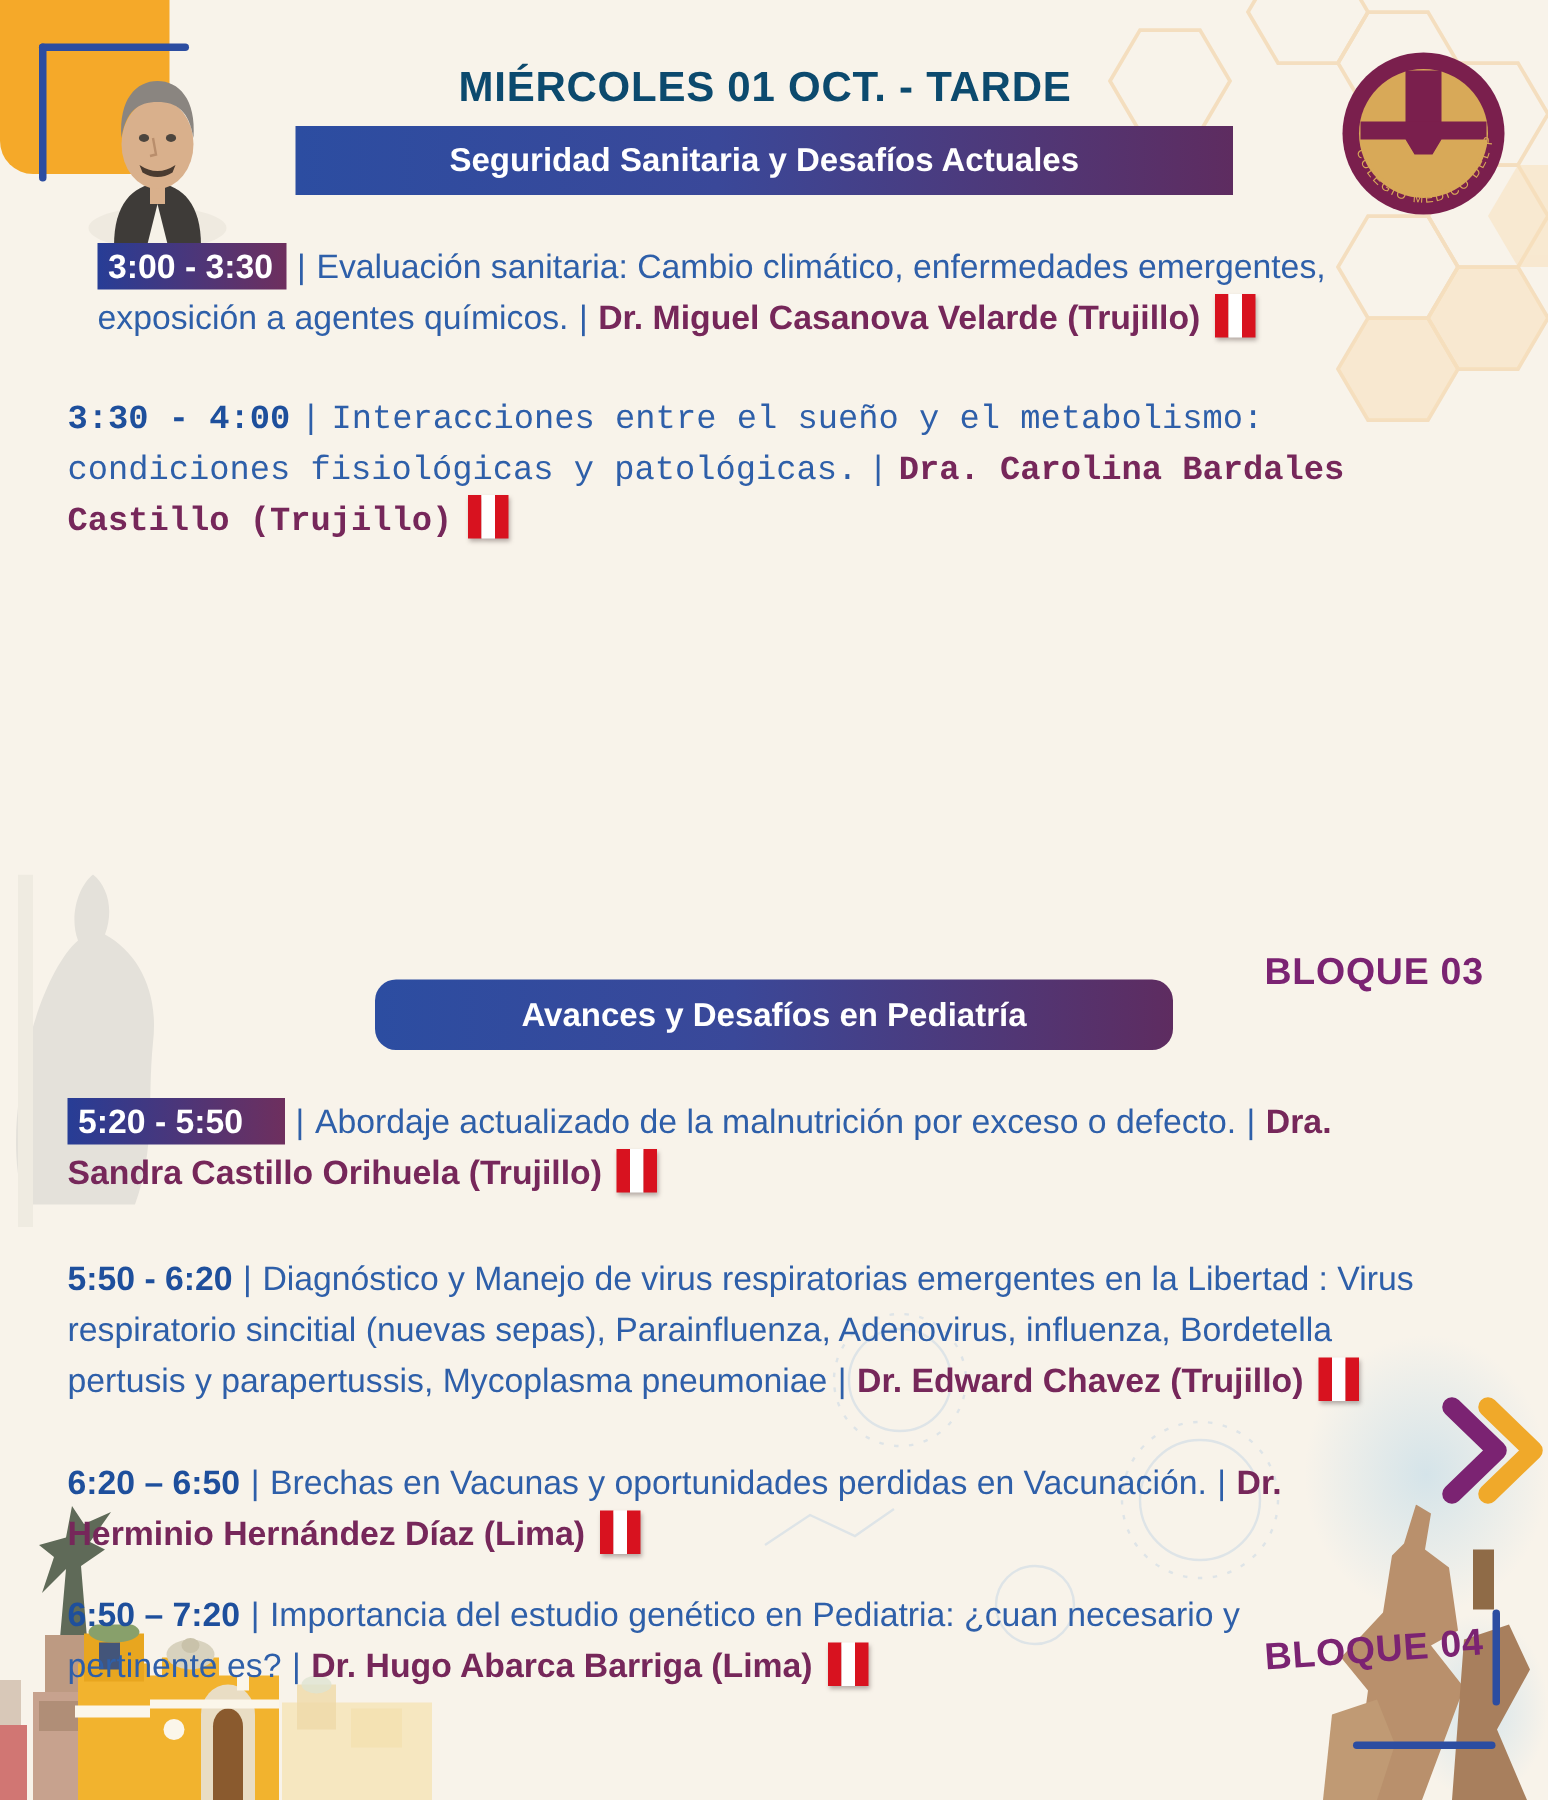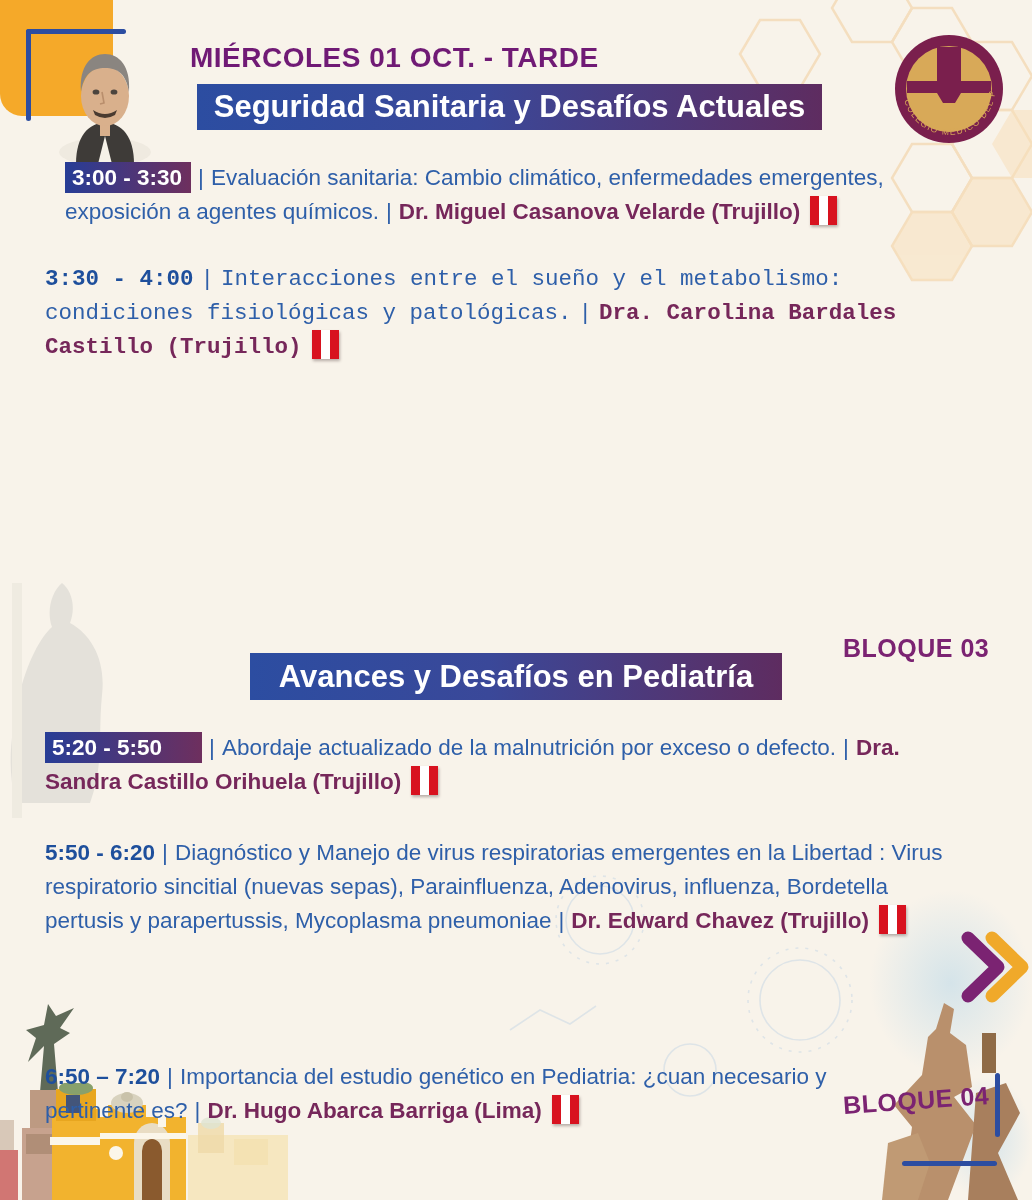--- a/index.html
+++ b/index.html
@@ -28,35 +28,35 @@
   
   .monument{position:absolute;left:0;top:1000px;z-index:1;}
   .cathedral{position:absolute;left:38px;top:1083px;z-index:1;}
   .right-statue{position:absolute;left:878px;top:1003px;z-index:1;}
   .chevrons{position:absolute;left:960px;top:928px;z-index:2;}
   .line-v{position:absolute;left:995px;top:1073px;width:5px;height:64px;
     background:#2C4DA1;border-radius:3px;z-index:2;}
   .line-h{position:absolute;left:902px;top:1161px;width:95px;height:5px;
     background:#2C4DA1;border-radius:3px;z-index:2;}
   
-  .date-title{position:absolute;left:190px;top:42px;width:640px;
-    color:#701a75;font-weight:bold;font-size:28px;letter-spacing:.5px;z-index:4;}
+  .date-title{position:absolute;left:190px;top:42px;width:640px;text-align:center;
+    color:#0c4a6e;font-weight:bold;font-size:28px;letter-spacing:.5px;z-index:4;}
   .banner{position:absolute;background:linear-gradient(90deg,#2C4DA1 0%,#3A4899 45%,#5E2C60 100%);
-    color:#FFFFFF;font-weight:bold;font-size:31px;text-align:center;z-index:4;
+    color:#FFFFFF;font-weight:bold;font-size:22px;text-align:center;z-index:4;
     display:flex;align-items:center;justify-content:center;}
   .banner1{left:197px;top:84px;width:625px;height:46px;}
-  .banner2{left:250px;top:653px;width:532px;height:47px;}
+  .banner2{left:250px;top:653px;width:532px;height:47px;border-radius:14px;}
   .bloque{position:absolute;color:#7B2372;font-weight:bold;font-size:25px;z-index:4;letter-spacing:.5px;}
   .bloque3{left:843px;top:610px;margin-top:24px;}
   .bloque4{left:843px;top:1086px;transform:rotate(-4deg);}
   .item{position:absolute;left:45px;width:910px;font-size:22.5px;line-height:34px;z-index:4;}
   .time{font-weight:bold;color:#1E4F9C;white-space:nowrap;}
   .time.hl{background:linear-gradient(90deg,#273D96,#6E2F5E);color:#FFFFFF;
     padding:3px 9px 3px 7px;}
-  .time.hl2{padding-right:40px;}
+  .time.hl2{padding-right:28px;}
   .sep{color:#2E5FA9;padding:0 7px;}
   .topic{color:#2E5FA9;}
   .speaker{color:#76275A;font-weight:bold;}
   .flag{display:inline-flex;width:27px;height:29px;vertical-align:-6px;margin-left:10px;
     filter:drop-shadow(1.5px 2px 1.5px rgba(60,40,40,.35));}
   .flag i{flex:1;}
   .flag .red{background:#D8121F;}
   .flag .white{background:#FFFFFF;}
   .r1{top:161px;margin-left:20px;} .r2{top:262px;font-family:Liberation Mono, monospace;} .r3{top:363px;} .r4{top:461px;} .r5{top:559px;}
   .r6{top:731px;} .r7{top:836px;} .r8{top:972px;} .r9{top:1060px;width:790px;}
@@ -219,20 +219,27 @@
   </div>
 
   <div class="item r7">
     <span class="time">5:50 - 6:20</span><span class="sep">|</span><span class="topic">Diagnóstico y Manejo de virus respiratorias emergentes en la Libertad : Virus respiratorio sincitial (nuevas sepas), Parainfluenza, Adenovirus, influenza, Bordetella pertusis y parapertussis, Mycoplasma pneumoniae</span><span class="sep">|</span><span class="speaker">Dr. Edward Chavez (Trujillo)</span><span class="flag">
         <i class="red"></i>
         <i class="white"></i>
         <i class="red"></i>
       </span>
   </div>
 
+  <div class="item r8">
+    <span class="time">6:20 – 6:50</span><span class="sep">|</span><span class="topic">Brechas en Vacunas y oportunidades perdidas en Vacunación.</span><span class="sep">|</span><span class="speaker">Dr. Herminio Hernández Díaz (Lima)</span><span class="flag">
+        <i class="red"></i>
+        <i class="white"></i>
+        <i class="red"></i>
+      </span>
+  </div>
 
   <div class="item r9">
     <span class="time">6:50 – 7:20</span><span class="sep">|</span><span class="topic">Importancia del estudio genético en Pediatria: ¿cuan necesario y pertinente es?</span><span class="sep">|</span><span class="speaker">Dr. Hugo Abarca Barriga (Lima)</span><span class="flag">
         <i class="red"></i>
         <i class="white"></i>
         <i class="red"></i>
       </span>
   </div>
 
   <div class="bloque bloque4">BLOQUE 04</div>

